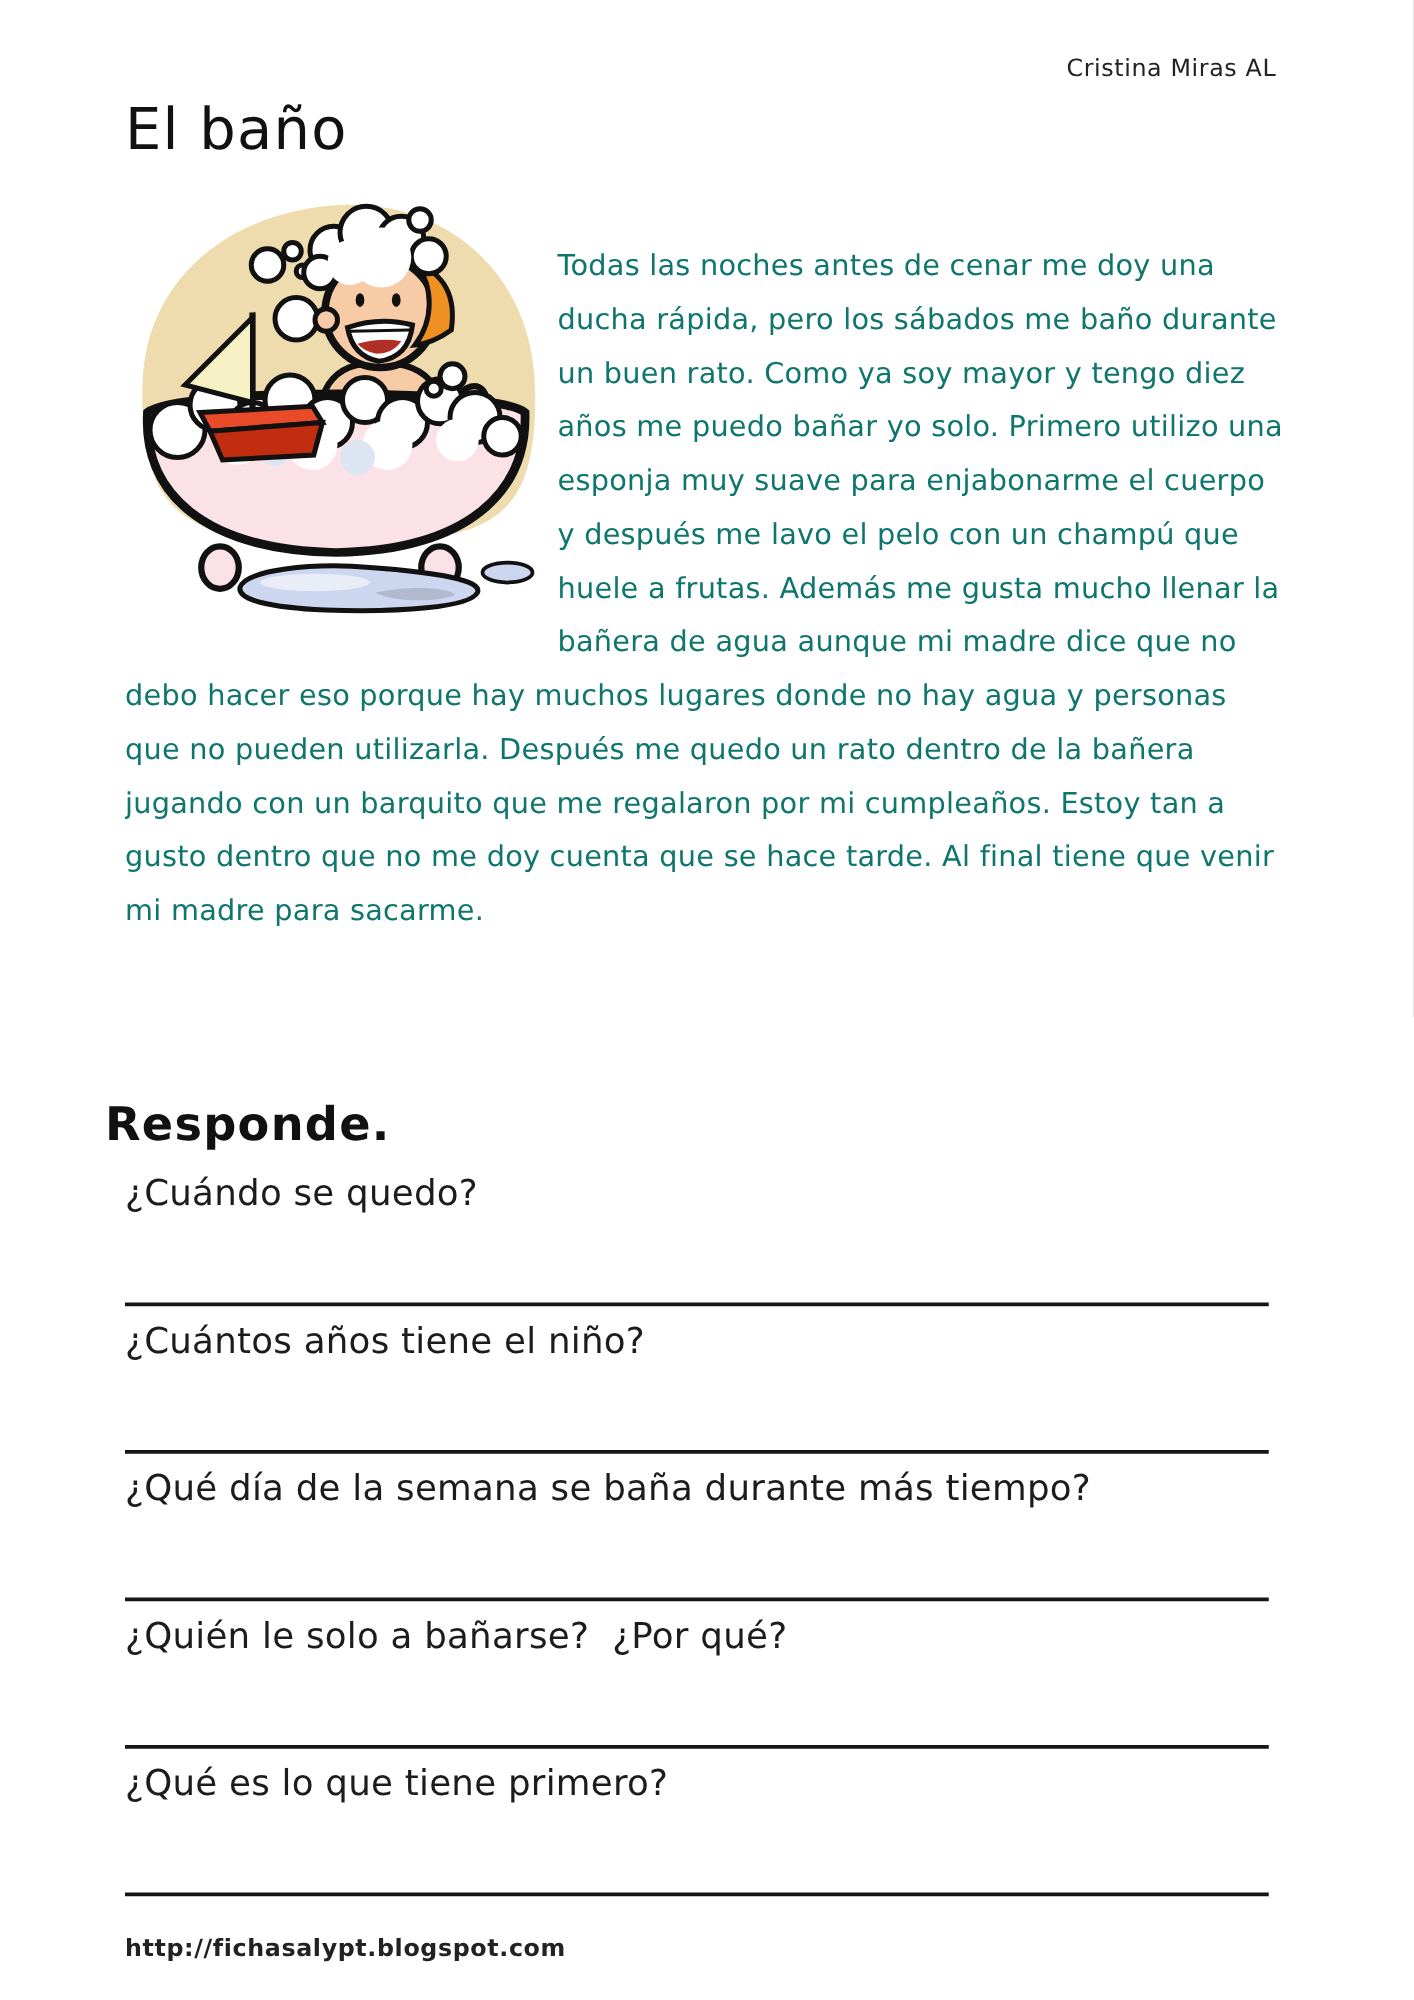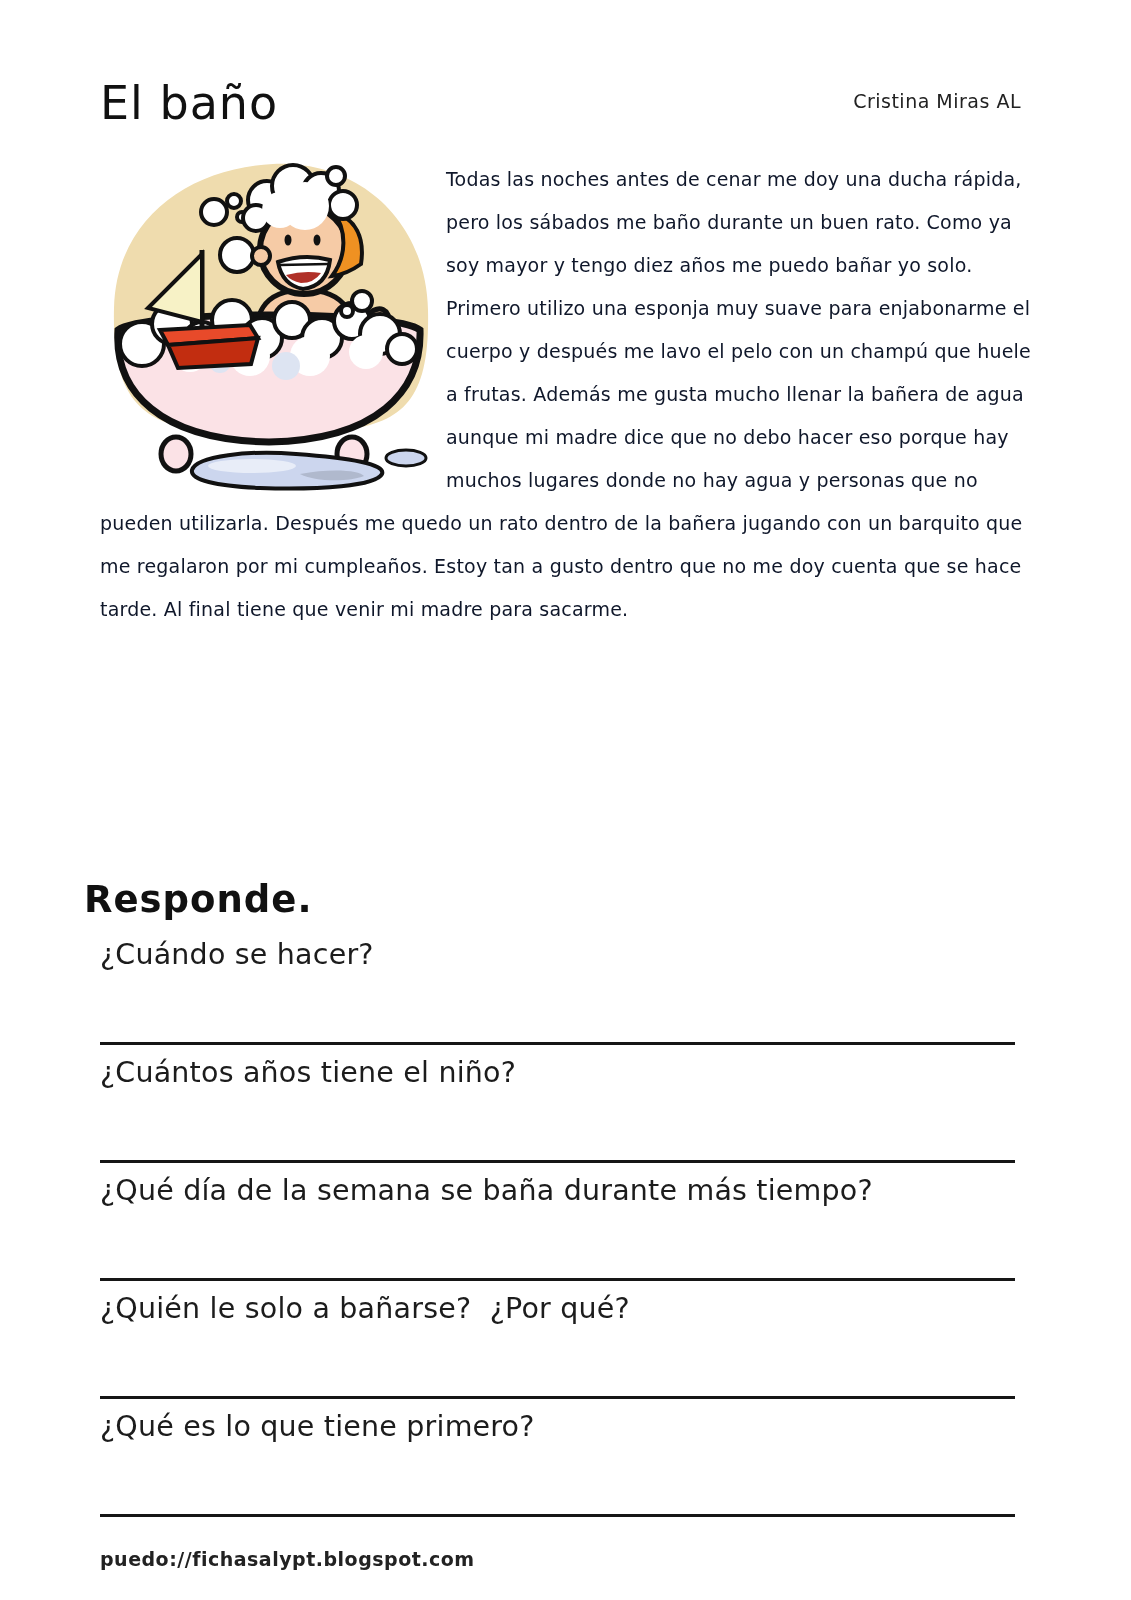--- a/index.html
+++ b/index.html
@@ -14,21 +14,20 @@
     color: #1a1a1a;
   }
   .author {
     position: absolute;
     top: 44px;
     right: 110px;
     font-size: 19px;
     font-family: "DejaVu Sans", sans-serif;
     color: #222;
     letter-spacing: 0.5px;
-    margin-top: 46px;
   }
   .title {
     position: absolute;
     top: 76px;
     left: 100px;
     font-size: 46px;
     font-weight: normal;
     letter-spacing: 1px;
     color: #111;
   }
@@ -41,25 +40,26 @@
     overflow: hidden;
   }
   .illustration {
     float: left;
     width: 340px;
     height: 334px;
     margin-right: 6px;
     margin-bottom: 6px;
   }
   .story-text {
-    font-size: 19px;
+    font-size: 23px;
     line-height: 43px;
-    color: #0f172a;
+    color: #0f766e;
     letter-spacing: 0.2px;
     text-align: left;
+    margin-top: 34px;
   }
   .responde-heading {
     position: absolute;
     top: 878px;
     left: 84px;
     font-size: 37px;
     font-weight: bold;
     letter-spacing: 1px;
     color: #111;
   }
@@ -188,36 +188,36 @@
         </g>
       </svg>
     </div>
     <p class="story-text">Todas las noches antes de cenar me doy una ducha rápida, pero los sábados me baño durante un buen rato. Como ya soy mayor y tengo diez años me puedo bañar yo solo. Primero utilizo una esponja muy suave para enjabonarme el cuerpo y después me lavo el pelo con un champú que huele a frutas. Además me gusta mucho llenar la bañera de agua aunque mi madre dice que no debo hacer eso porque hay muchos lugares donde no hay agua y personas que no pueden utilizarla. Después me quedo un rato dentro de la bañera jugando con un barquito que me regalaron por mi cumpleaños. Estoy tan a gusto dentro que no me doy cuenta que se hace tarde. Al final tiene que venir mi madre para sacarme.</p>
   </div>
 
   <h2 class="responde-heading">Responde.</h2>
 
   <div class="questions">
     <div class="question">
-      <div class="question-text">¿Cuándo se hacer?</div>
+      <div class="question-text">¿Cuándo se quedo?</div>
       <div class="answer-line"></div>
     </div>
     <div class="question">
       <div class="question-text">¿Cuántos años tiene el niño?</div>
       <div class="answer-line"></div>
     </div>
     <div class="question">
       <div class="question-text">¿Qué día de la semana se baña durante más tiempo?</div>
       <div class="answer-line"></div>
     </div>
     <div class="question">
       <div class="question-text">¿Quién le solo a bañarse?  ¿Por qué?</div>
       <div class="answer-line"></div>
     </div>
     <div class="question">
       <div class="question-text">¿Qué es lo que tiene primero?</div>
       <div class="answer-line"></div>
     </div>
   </div>
 
-  <div class="footer-url">puedo://fichasalypt.blogspot.com</div>
+  <div class="footer-url">http://fichasalypt.blogspot.com</div>
 
 </div>
 
 </body></html>

